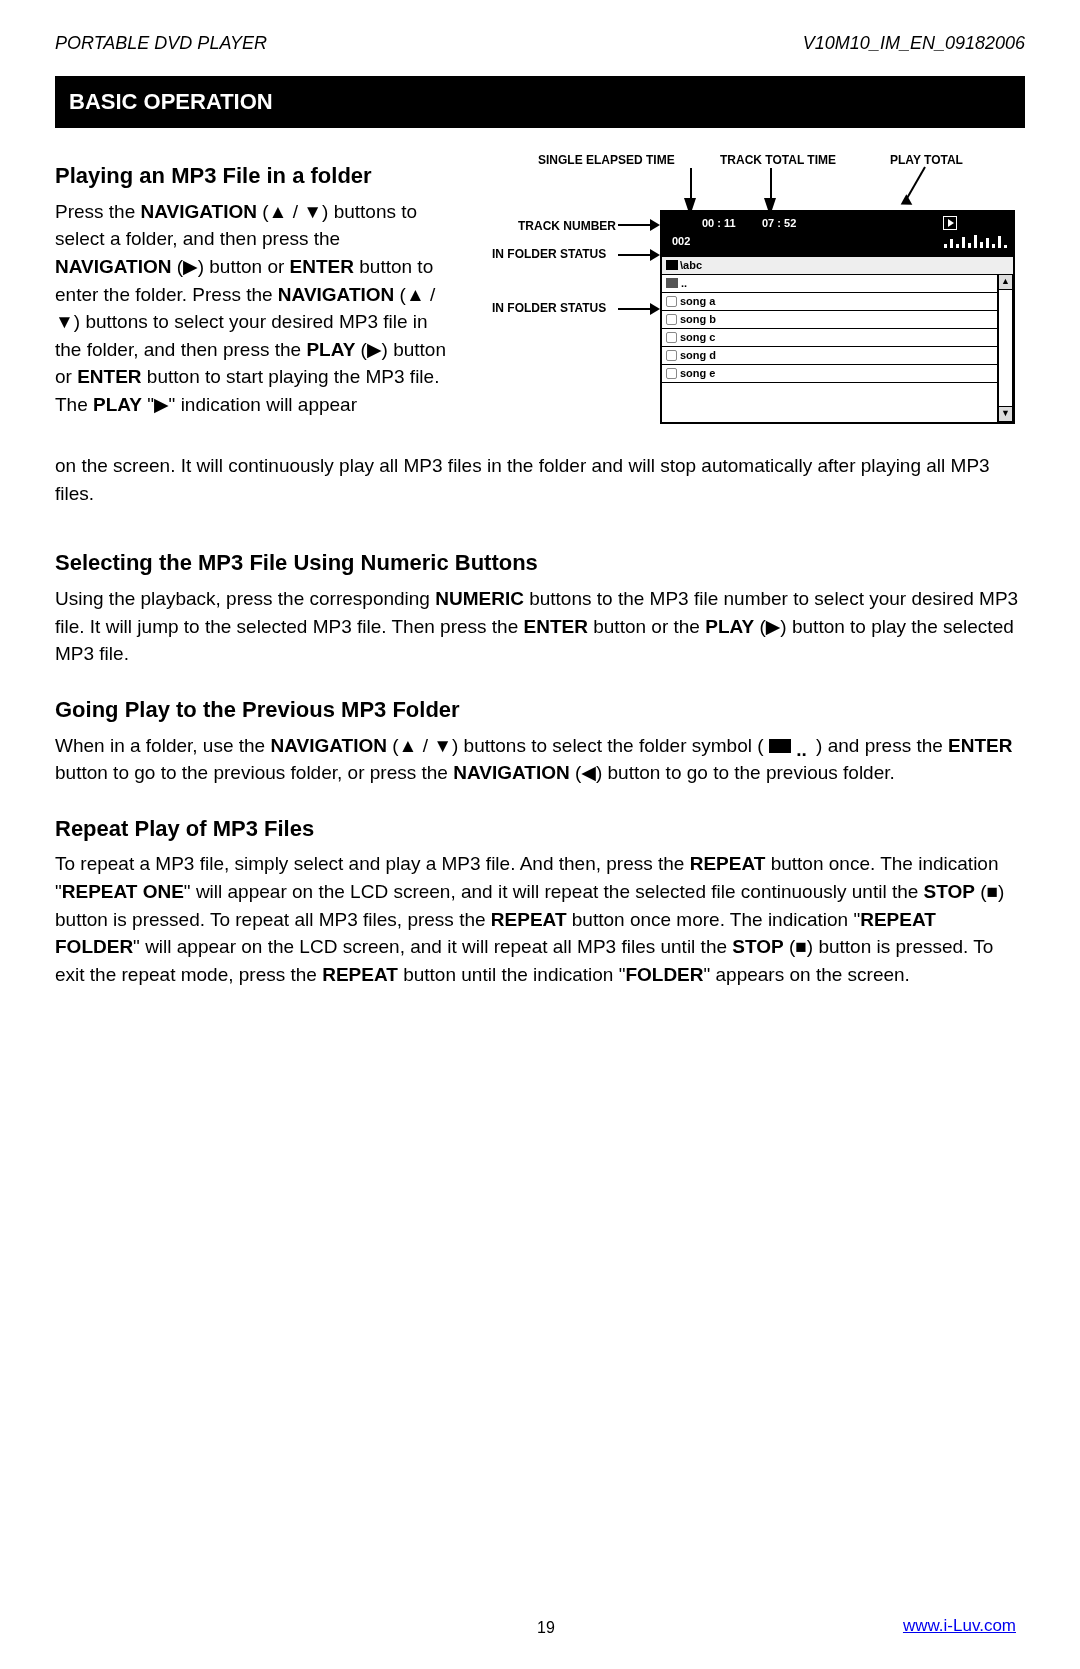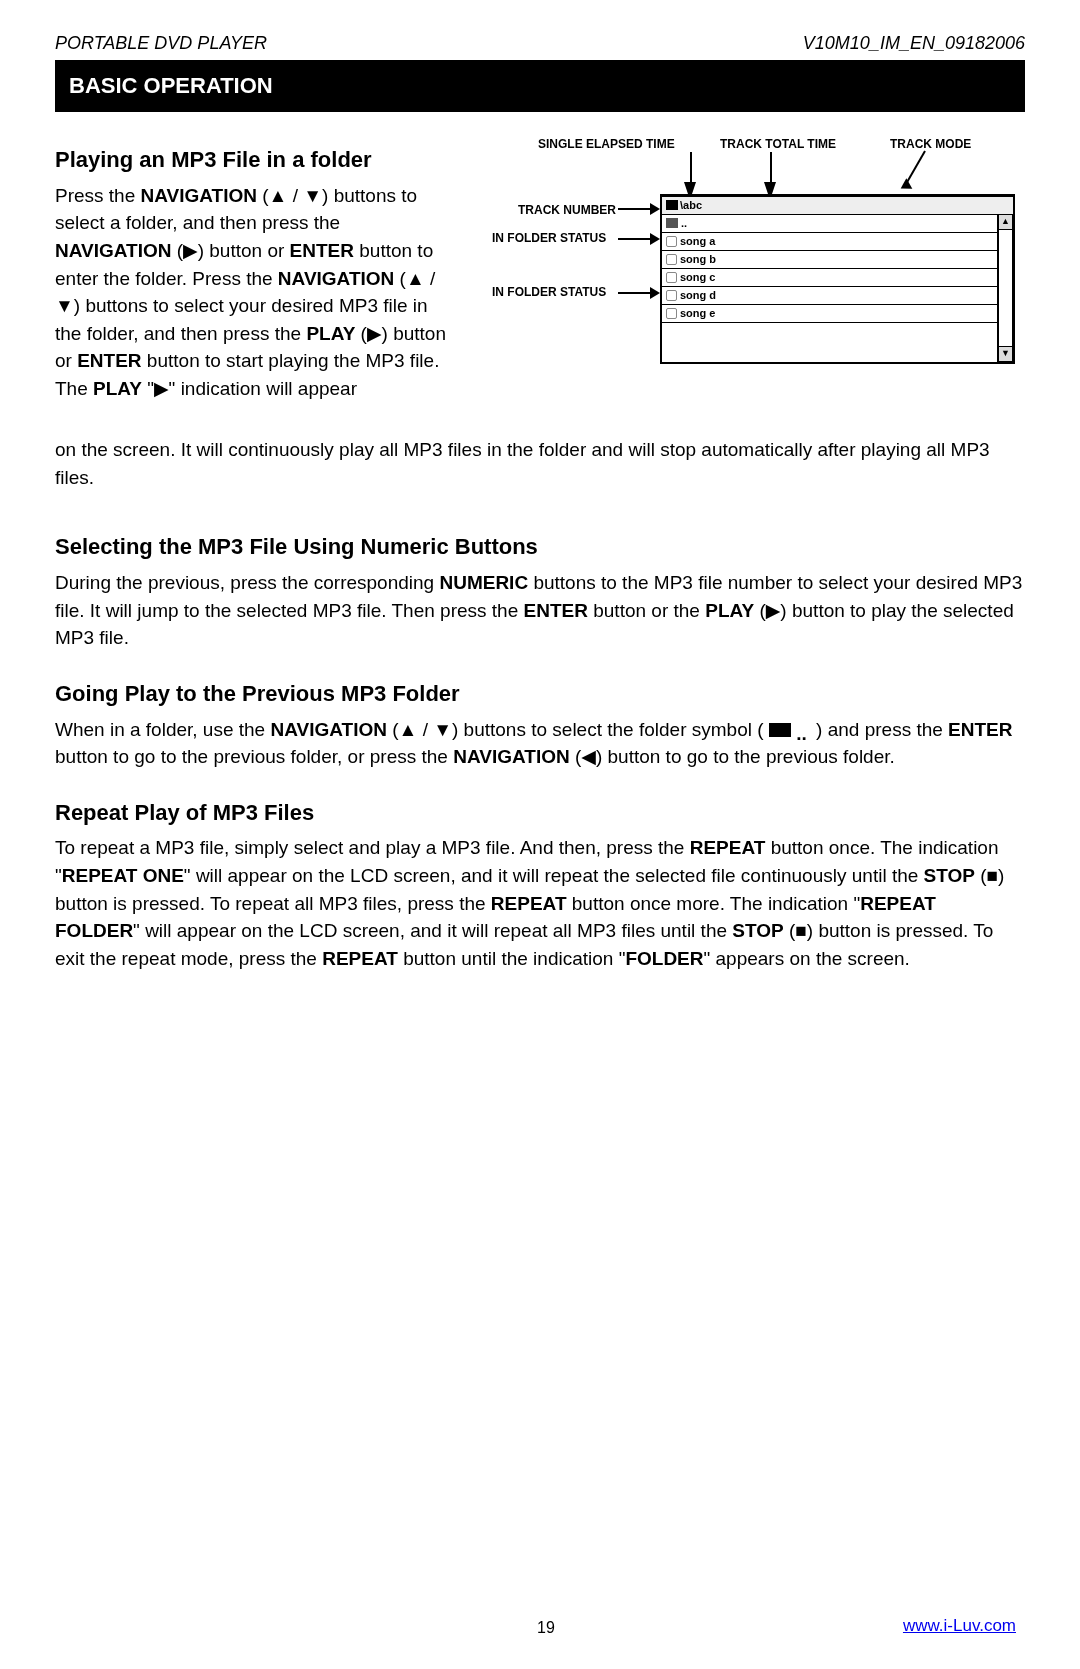--- a/index.html
+++ b/index.html
@@ -7,21 +7,21 @@
     font-family: Arial, Helvetica, sans-serif;
     width: 1080px;
     height: 1669px;
     background: #fff;
     position: relative;
     padding: 30px 55px 40px 55px;
     font-size: 19px;
     line-height: 1.45;
     color: #000;
   }
-  .top-row { display: flex; justify-content: space-between; font-style: italic; font-size: 18px; margin-bottom: 4px; }
+  .top-row { display: flex; justify-content: space-between; font-style: italic; font-size: 18px; margin-bottom: 20px; }
   .black-bar { background: #000; color: #fff; font-weight: bold; font-size: 22px; padding: 10px 14px; margin-bottom: 14px; }
   .section1-wrap { }
   .col-left { float: left; width: 395px; }
   .col-right { float: right; width: 545px; }
   h2.sub { font-size: 22px; font-weight: bold; margin-top: 18px; margin-bottom: 6px; }
   .clear { clear: both; }
   p { margin-bottom: 4px; }
   b { font-weight: bold; }
   .diagram { position: relative; width: 545px; height: 310px; font-size: 12px; font-weight: bold; }
   .dlabel { position: absolute; font-size: 12px; white-space: nowrap; }
@@ -71,21 +71,21 @@
     <p>
       <span>Press the </span><b>NAVIGATION</b><span> (▲ / ▼) buttons to select a folder, and then press the </span><b>NAVIGATION</b><span> (▶) button or </span><b>ENTER</b><span> button to enter the folder. Press the </span><b>NAVIGATION</b><span> (▲ / ▼) buttons to select your desired MP3 file in the folder, and then press the </span><b>PLAY</b><span> (▶) button or </span><b>ENTER</b><span> button to start playing the MP3 file. The </span><b>PLAY</b><span> "▶" indication will appear</span>
     </p>
   </div>
 
   <div class="col-right">
     <div class="diagram">
 
       <span class="dlabel" style="left:58px; top:10px;">SINGLE ELAPSED TIME</span>
       <span class="dlabel" style="left:240px; top:10px;">TRACK TOTAL TIME</span>
-      <span class="dlabel" style="left:410px; top:10px;">TRACK MODE</span>
+      <span class="dlabel" style="left:410px; top:10px;">PLAY TOTAL</span>
 
       <div class="arrow-down-line" style="left:210px; top:26px; height:36px;"></div>
       <div class="arrow-down" style="left:204px; top:56px;"></div>
       <div class="arrow-down-line" style="left:290px; top:26px; height:36px;"></div>
       <div class="arrow-down" style="left:284px; top:56px;"></div>
 
       <div style="position:absolute; left:445px; top:24px; width:2px; height:2px;">
         <div style="position:absolute; width:40px; height:2px; background:#000; transform:rotate(120deg); transform-origin:left;"></div>
       </div>
       <div style="position:absolute; left:420px; top:54px; width:0; height:0; border-right:10px solid #000; border-top:6px solid transparent; border-bottom:6px solid transparent; transform:rotate(-30deg);"></div>
@@ -93,20 +93,39 @@
       <span class="dlabel" style="left:38px; top:76px;">TRACK NUMBER</span>
       <div class="arrow-right" style="left:138px; top:82px; width:40px;"></div>
 
       <span class="dlabel" style="left:12px; top:104px;">IN FOLDER STATUS</span>
       <div class="arrow-right" style="left:138px; top:112px; width:40px;"></div>
 
       <span class="dlabel" style="left:12px; top:158px;">IN FOLDER STATUS</span>
       <div class="arrow-right" style="left:138px; top:166px; width:40px;"></div>
 
       <div class="screen-box">
+        <div class="screen-top">
+          <span class="st-time1">00 : 11</span>
+          <span class="st-time2">07 : 52</span>
+          <span class="st-num">002</span>
+          <span class="play-icon"></span>
+          <div class="eq-bars">
+            <span style="height:4px;"></span>
+              <span style="height:9px;"></span>
+              <span style="height:4px;"></span>
+            <span style="height:11px;"></span>
+              <span style="height:5px;"></span>
+              <span style="height:13px;"></span>
+            <span style="height:6px;"></span>
+              <span style="height:10px;"></span>
+              <span style="height:4px;"></span>
+            <span style="height:12px;"></span>
+              <span style="height:3px;"></span>
+          </div>
+        </div>
         <div class="path-row">
           <span class="folder-ic"></span>
           <span>\abc</span>
         </div>
         <div class="list-area">
           <div class="list-col">
             <div class="list-row up">
                 <span class="up-ic"></span>
                 <span>..</span>
               </div>
@@ -141,21 +160,21 @@
       </div>
     </div>
   </div>
   <div class="clear"></div>
 
   <p>on the screen. It will continuously play all MP3 files in the folder and will stop automatically after playing all MP3 files.</p>
 </div>
 
 <h2 class="sub" style="margin-top:40px;">Selecting the MP3 File Using Numeric Buttons</h2>
 <p>
-  <span>During the previous, press the corresponding </span><b>NUMERIC</b><span> buttons to the MP3 file number to select your desired MP3 file. It will jump to the selected MP3 file. Then press the </span><b>ENTER</b><span> button or the </span><b>PLAY</b><span> (▶) button to play the selected MP3 file.</span>
+  <span>Using the playback, press the corresponding </span><b>NUMERIC</b><span> buttons to the MP3 file number to select your desired MP3 file. It will jump to the selected MP3 file. Then press the </span><b>ENTER</b><span> button or the </span><b>PLAY</b><span> (▶) button to play the selected MP3 file.</span>
 </p>
 
 <h2 class="sub" style="margin-top:26px;">Going Play to the Previous MP3 Folder</h2>
 <p>
   <span>When in a folder, use the </span><b>NAVIGATION</b><span> (▲ / ▼) buttons to select the folder symbol ( </span><span class="folder-inline dots-after"></span><span> ) and press the </span><b>ENTER</b><span> button to go to the previous folder, or press the </span><b>NAVIGATION</b><span> (◀) button to go to the previous folder.</span>
 </p>
 
 <h2 class="sub" style="margin-top:26px;">Repeat Play of MP3 Files</h2>
 <p>
   <span>To repeat a MP3 file, simply select and play a MP3 file. And then, press the </span><b>REPEAT</b><span> button once. The indication "</span><b>REPEAT ONE</b><span>" will appear on the LCD screen, and it will repeat the selected file continuously until the </span><b>STOP</b><span> (■) button is pressed. To repeat all MP3 files, press the </span><b>REPEAT</b><span> button once more. The indication "</span><b>REPEAT FOLDER</b><span>" will appear on the LCD screen, and it will repeat all MP3 files until the </span><b>STOP</b><span> (■) button is pressed. To exit the repeat mode, press the </span><b>REPEAT</b><span> button until the indication "</span><b>FOLDER</b><span>" appears on the screen.</span>

